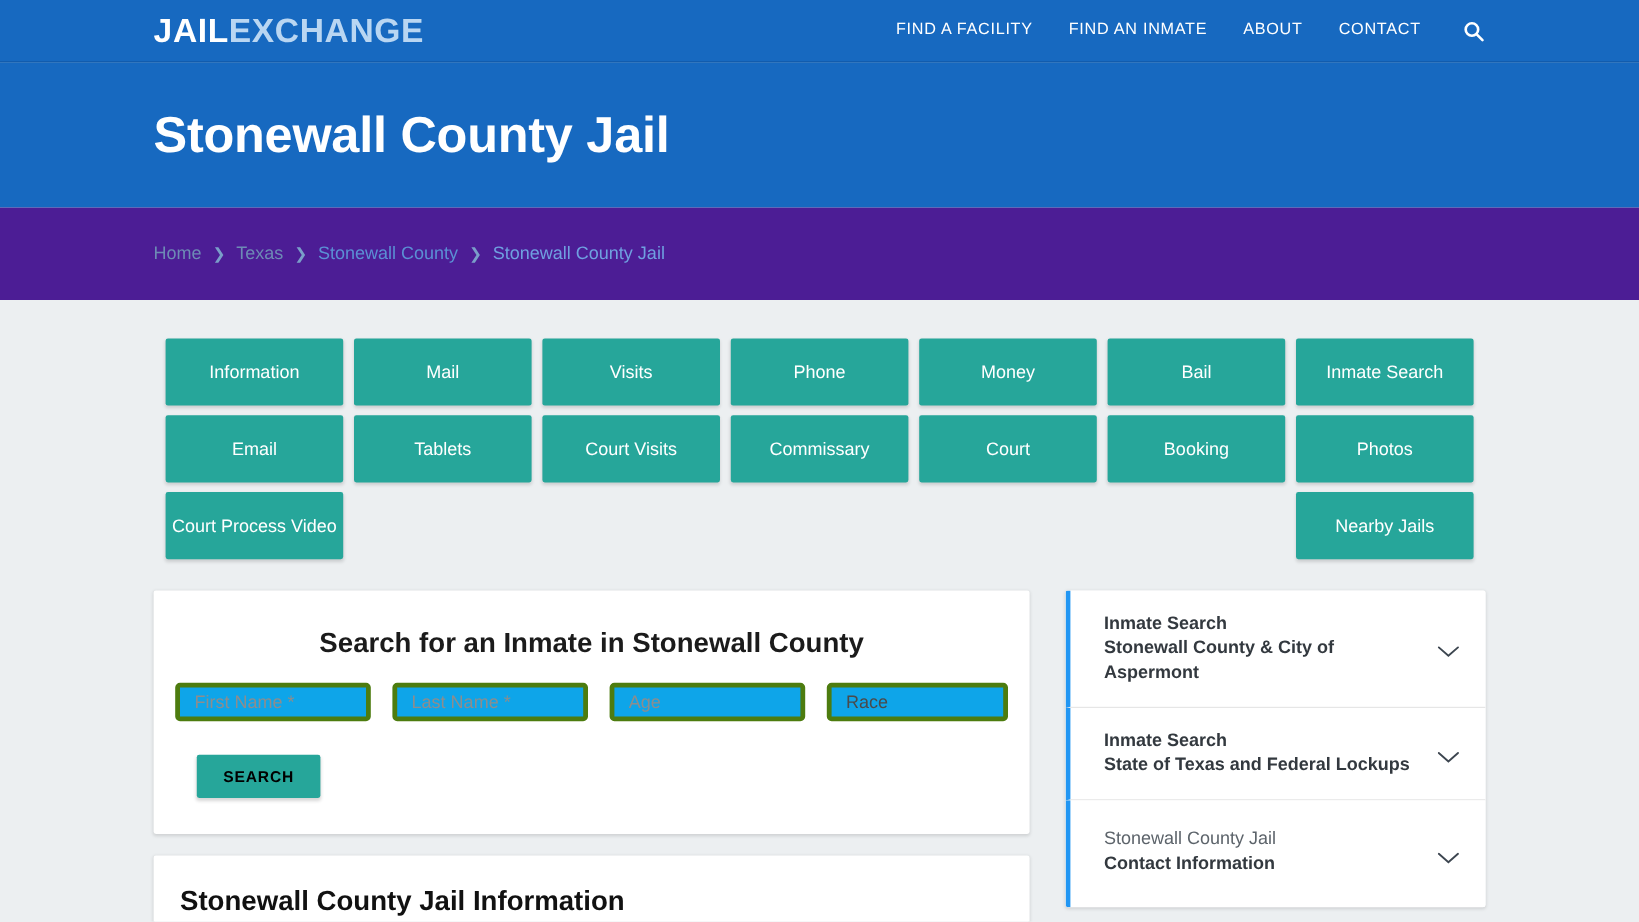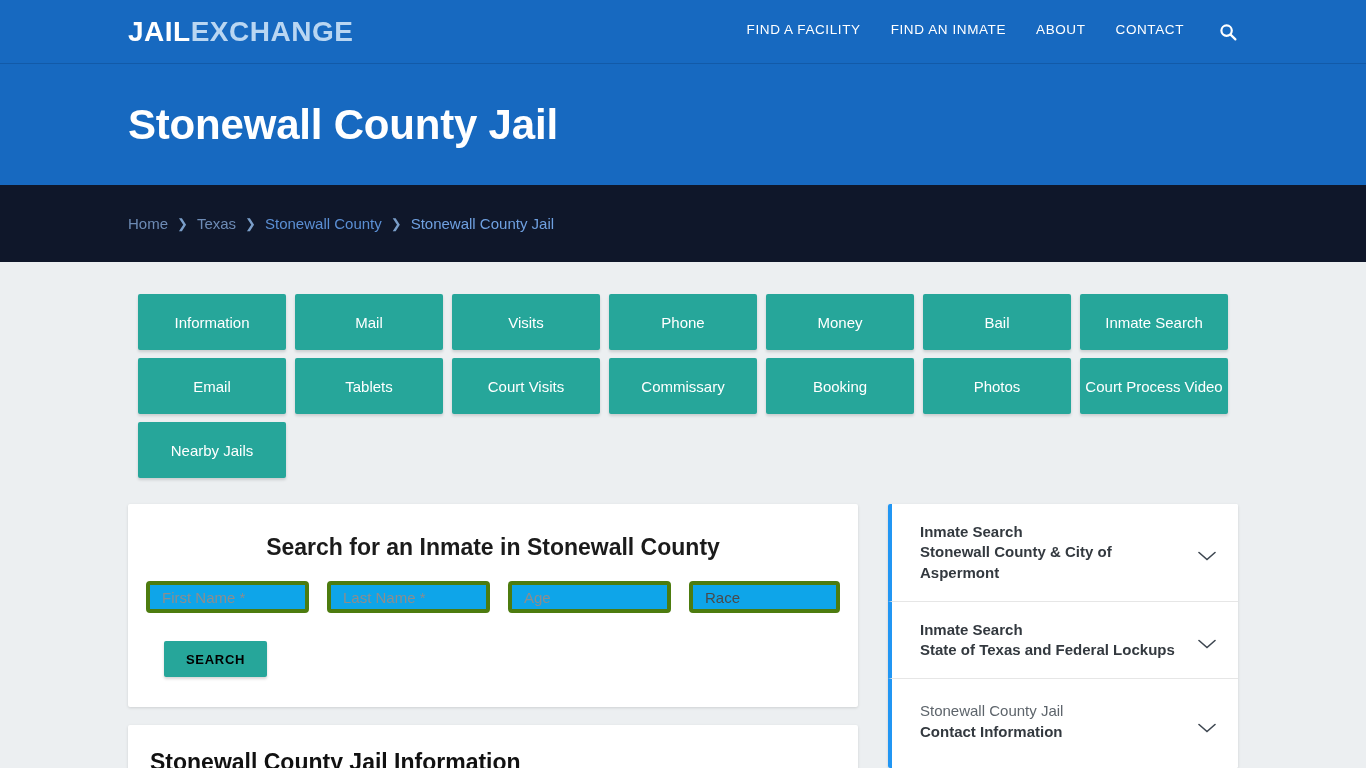--- a/index.html
+++ b/index.html
@@ -7,21 +7,21 @@
     margin: 0; padding: 0;
     width: 1366px; height: 768px;
     overflow: hidden;
     background: #eceff1;
     font-family: "Liberation Sans", sans-serif;
     -webkit-font-smoothing: antialiased;
   }
 
   
   .topnav {
-    height: 64px;
+    height: 52px;
     background: #1769c0;
     display: flex;
     align-items: center;
     position: relative;
     border-bottom: 1px solid #125aa8;
   }
   .logo {
     margin-left: 128px;
     font-size: 28px;
     font-weight: bold;
@@ -65,21 +65,21 @@
     margin: 0 0 0 128px;
     color: #fff;
     font-size: 42px;
     font-weight: bold;
     letter-spacing: -0.2px;
   }
 
   
   .crumbbar {
     height: 77px;
-    background: #0f172a;
+    background: #4c1d95;
     display: flex;
     align-items: center;
   }
   .crumbs {
     margin-left: 128px;
     display: flex;
     align-items: center;
     font-size: 15px;
   }
   .crumbs a { text-decoration: none; color: #5b8fd4; }
@@ -279,20 +279,21 @@
     <button class="tbtn">Mail</button>
     <button class="tbtn">Visits</button>
     <button class="tbtn">Phone</button>
     <button class="tbtn">Money</button>
     <button class="tbtn">Bail</button>
     <button class="tbtn">Inmate Search</button>
     <button class="tbtn">Email</button>
     <button class="tbtn">Tablets</button>
     <button class="tbtn">Court Visits</button>
     <button class="tbtn">Commissary</button>
+    <button class="tbtn">Court</button>
     <button class="tbtn">Booking</button>
     <button class="tbtn">Photos</button>
     <button class="tbtn">Court Process Video</button>
     <button class="tbtn">Nearby Jails</button>
   </div>
 
   <div class="main">
 
     <div class="col-left">
 

